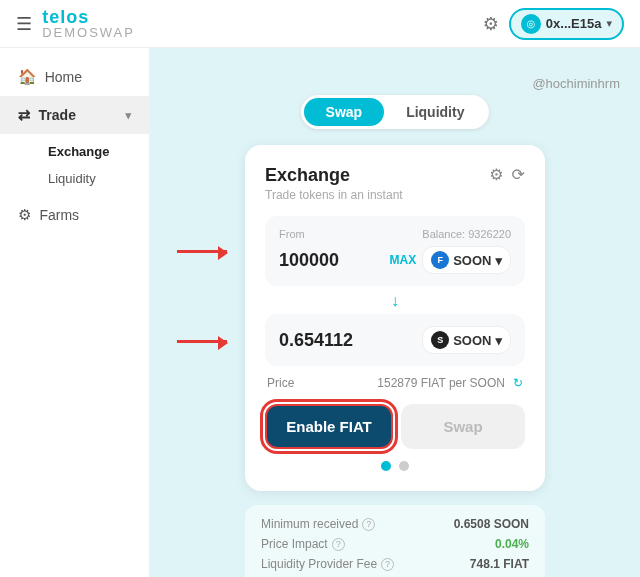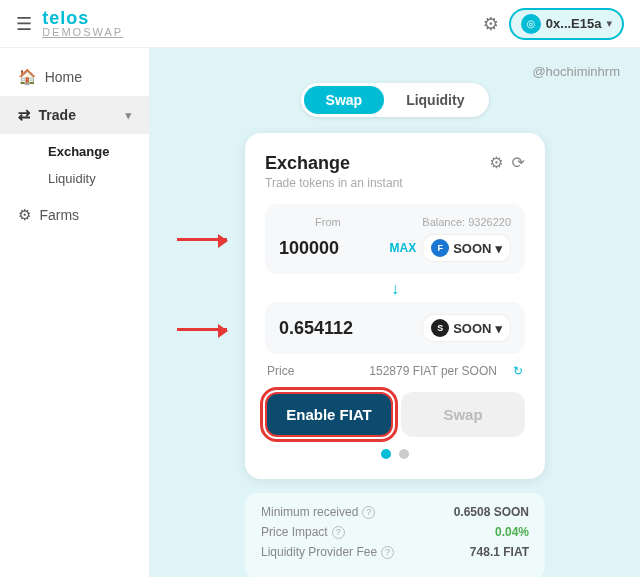--- a/index.html
+++ b/index.html
@@ -39,24 +39,23 @@
       flex-direction: column;
       line-height: 1;
     }
     .logo-title {
       font-size: 18px;
       font-weight: 700;
       color: #00bcd4;
       letter-spacing: 1px;
     }
     .logo-sub {
-      font-size: 11px;
+      font-size: 13px;
       color: #aaa;
       letter-spacing: 2px;
-      text-decoration: underline;
     }
     .topbar-right {
       display: flex;
       align-items: center;
       gap: 10px;
     }
     .gear-icon {
       font-size: 18px;
       color: #777;
       cursor: pointer;
@@ -141,21 +140,21 @@
       color: #222;
     }
 
     
     .content {
       flex: 1;
       background: #dff4f7;
       display: flex;
       flex-direction: column;
       align-items: center;
-      padding: 16px 20px;
+      padding: 28px 20px;
       overflow-y: auto;
     }
 
     
     .toggle-tabs {
       display: flex;
       background: #fff;
       border-radius: 20px;
       padding: 3px;
       margin-bottom: 16px;
@@ -217,21 +216,20 @@
       border-radius: 12px;
       padding: 12px 14px;
       margin-bottom: 6px;
     }
     .field-row-top {
       display: flex;
       justify-content: space-between;
       font-size: 11px;
       color: #aaa;
       margin-bottom: 6px;
-      margin-left: 36px;
     }
     .field-row-main {
       display: flex;
       justify-content: space-between;
       align-items: center;
     }
     .field-amount {
       font-size: 18px;
       font-weight: 700;
       color: #222;
@@ -287,21 +285,21 @@
       justify-content: space-between;
       font-size: 12px;
       color: #888;
       margin-top: 10px;
       margin-bottom: 14px;
       padding: 0 2px;
     }
     .price-value {
       display: flex;
       align-items: center;
-      gap: 16px;
+      gap: 8px;
     }
     .refresh-icon { cursor: pointer; color: #00bcd4; }
 
     
     .btn-row {
       display: flex;
       gap: 8px;
       margin-top: 4px;
     }
     .btn-enable {

